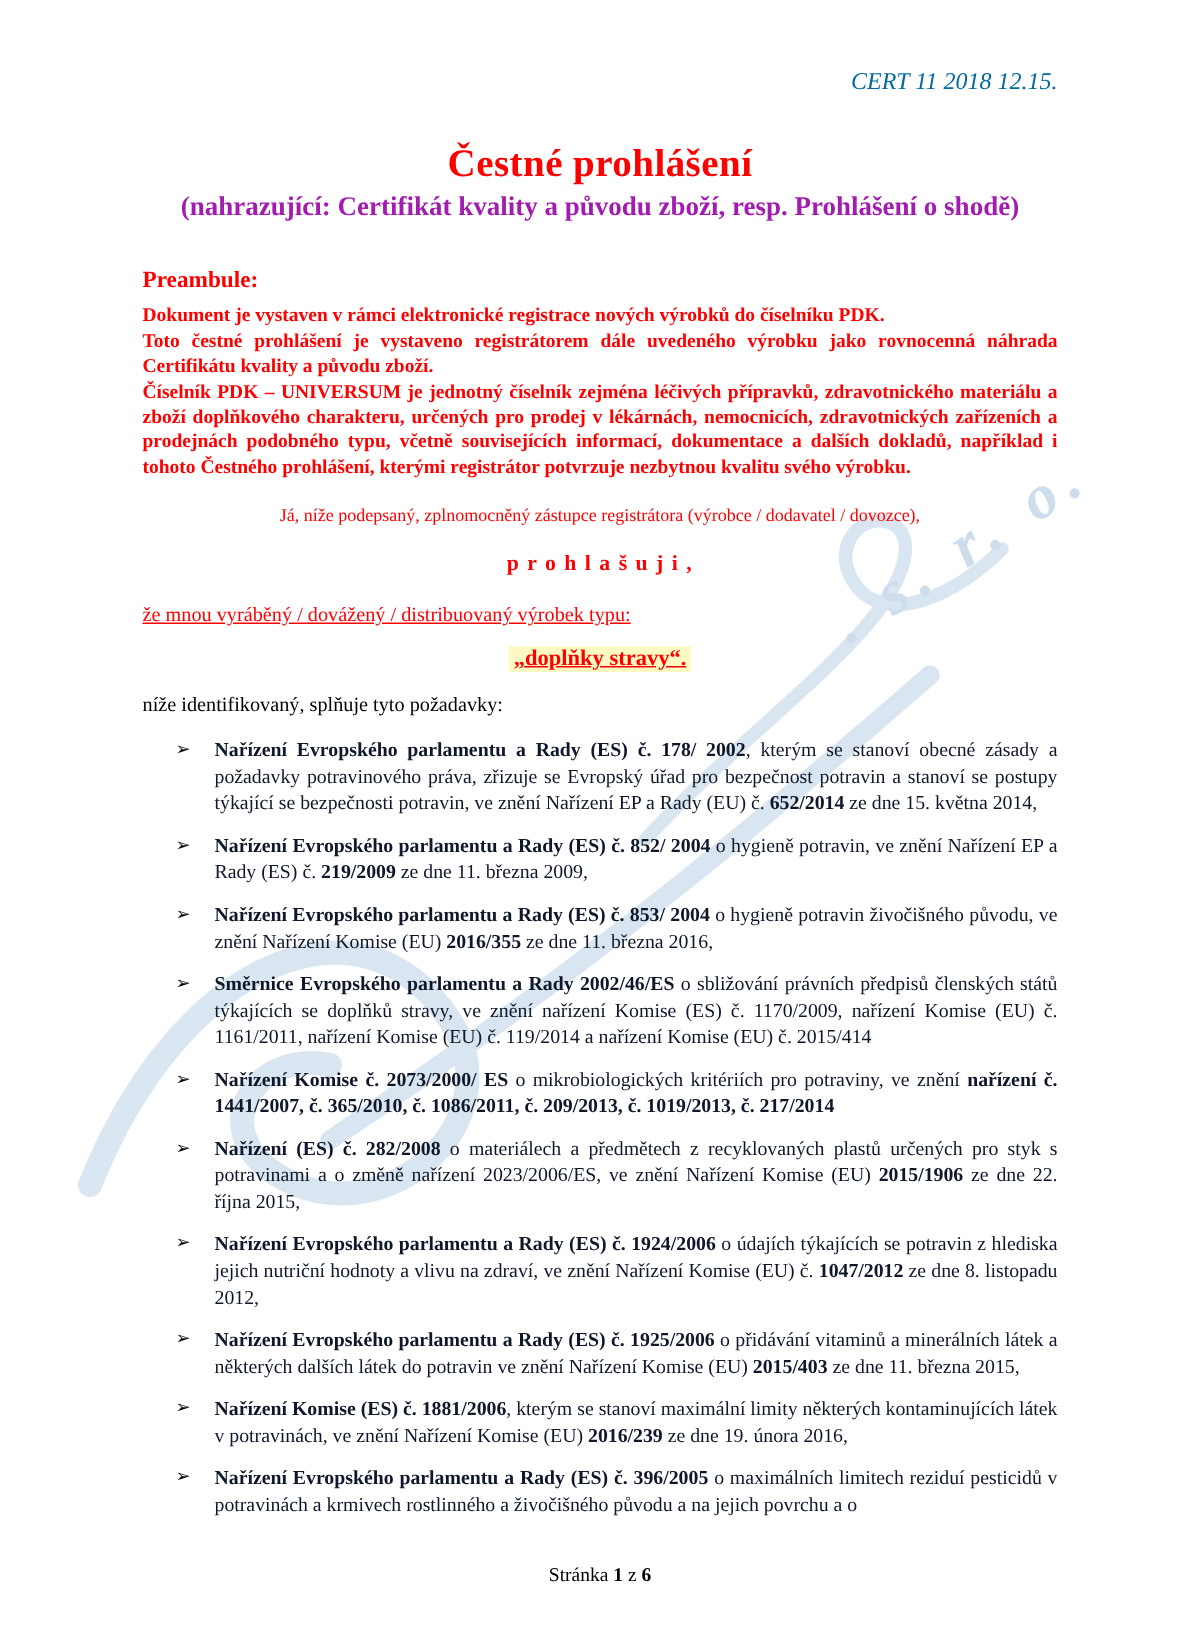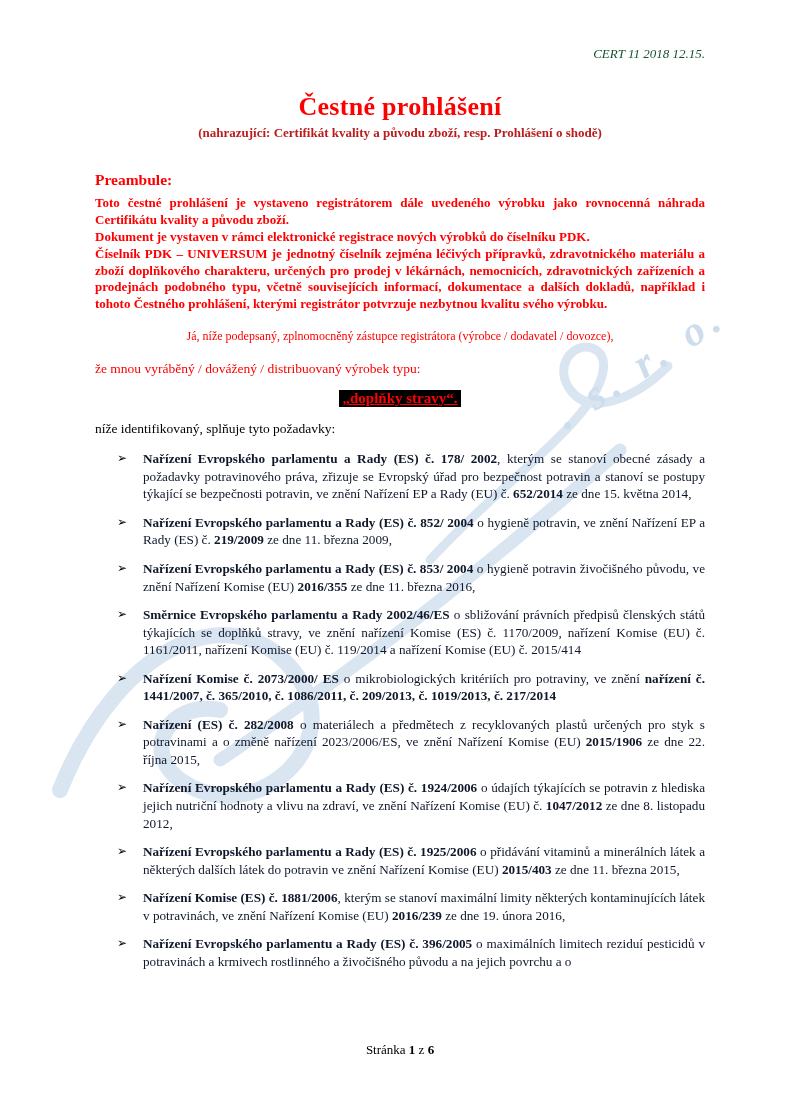--- a/index.html
+++ b/index.html
@@ -3,32 +3,32 @@
 <meta charset="utf-8">
 <style>
   html,body{margin:0;padding:0;background:#e8e8e8;}
   .page{
     width:800px;height:1100px;position:relative;background:#ffffff;
     font-family:"Liberation Serif", serif;color:#000;overflow:hidden;
     margin:0 auto;box-sizing:border-box;
   }
   .watermark{position:absolute;inset:0;z-index:0;pointer-events:none;}
   .content{position:relative;z-index:1;padding:0 95px;box-sizing:border-box;}
-  .doc-code{padding-top:46px;text-align:right;font-style:italic;font-size:13px;color:#14532d;}
+  .doc-code{padding-top:46px;text-align:right;font-style:italic;font-size:16px;color:#0369a1;}
   .title{margin-top:30px;text-align:center;color:#fe0000;font-weight:bold;font-size:26px;letter-spacing:.3px;}
-  .subtitle{margin-top:3px;text-align:center;color:#b91c1c;font-weight:bold;font-size:13px;}
+  .subtitle{margin-top:3px;text-align:center;color:#a21caf;font-weight:bold;font-size:18px;}
   .preamble-heading{margin-top:30px;color:#fe0000;font-weight:bold;font-size:15.5px;}
   .preamble-text{margin-top:6px;}
   .preamble-text p{margin:0;color:#fe0000;font-weight:bold;font-size:13px;line-height:1.3;text-align:justify;}
   .decl-intro{margin-top:16px;text-align:center;color:#fe0000;font-size:12px;}
   .decl-verb{margin-top:17px;text-align:center;color:#fe0000;font-weight:bold;font-size:14.5px;letter-spacing:1px;}
-  .decl-product-line{margin-top:17px;color:#fe0000;font-size:13.5px;}
+  .decl-product-line{margin-top:17px;color:#fe0000;font-size:13.5px;text-decoration:underline;}
   .decl-product-type-wrap{margin-top:12px;text-align:center;}
   .decl-product-type{
-    display:inline-block;background:#000000;color:#fe0000;font-weight:bold;
+    display:inline-block;background:#fef9c3;color:#fe0000;font-weight:bold;
     font-size:15px;text-decoration:underline;padding:0 3px;
   }
   .req-intro{margin-top:14px;font-size:13.5px;color:#000000;}
   .req-list{margin-top:13px;padding-left:22px;}
   .req-item{display:flex;margin-bottom:11px;}
   .req-bullet{flex:0 0 26px;font-size:12px;line-height:1.38;color:#000;}
   .req-text{flex:1;font-size:13.2px;line-height:1.33;text-align:justify;color:#0f172a;}
   .req-text .b{font-weight:bold;}
   .footer{
     position:absolute;left:0;right:0;bottom:42px;text-align:center;
@@ -55,26 +55,27 @@
 
   <div class="content">
 
     <div class="doc-code">CERT 11 2018 12.15.</div>
 
     <div class="title">Čestné prohlášení</div>
     <div class="subtitle">(nahrazující: Certifikát kvality a původu zboží, resp. Prohlášení o shodě)</div>
 
     <div class="preamble-heading">Preambule:</div>
     <div class="preamble-text">
+      <p>Dokument je vystaven v rámci elektronické registrace nových výrobků do číselníku PDK.</p>
       <p>Toto čestné prohlášení je vystaveno registrátorem dále uvedeného výrobku jako rovnocenná náhrada Certifikátu kvality a původu zboží.</p>
-      <p>Dokument je vystaven v rámci elektronické registrace nových výrobků do číselníku PDK.</p>
       <p>Číselník PDK – UNIVERSUM je jednotný číselník zejména léčivých přípravků, zdravotnického materiálu a zboží doplňkového charakteru, určených pro prodej v lékárnách, nemocnicích, zdravotnických zařízeních a prodejnách podobného typu, včetně souvisejících informací, dokumentace a dalších dokladů, například i tohoto Čestného prohlášení, kterými registrátor potvrzuje nezbytnou kvalitu svého výrobku.</p>
     </div>
 
     <div class="decl-intro">Já, níže podepsaný, zplnomocněný zástupce registrátora (výrobce / dodavatel / dovozce),</div>
+    <div class="decl-verb">p r o h l a š u j i ,</div>
     <div class="decl-product-line">že mnou vyráběný / dovážený  / distribuovaný výrobek typu:</div>
     <div class="decl-product-type-wrap">
       <span class="decl-product-type">„doplňky stravy“.</span>
     </div>
     <div class="req-intro">níže identifikovaný, splňuje tyto požadavky:</div>
 
     <div class="req-list">
         <div class="req-item">
           <span class="req-bullet">➢</span>
           <span class="req-text"><span class="b">Nařízení Evropského parlamentu a Rady (ES) č. 178/ 2002</span><span>, kterým se stanoví obecné zásady a požadavky potravinového práva, zřizuje se Evropský úřad pro bezpečnost potravin a stanoví se postupy týkající se bezpečnosti potravin, ve znění Nařízení EP a Rady (EU) č. </span><span class="b">652/2014</span><span> ze dne 15. května 2014,</span></span>

